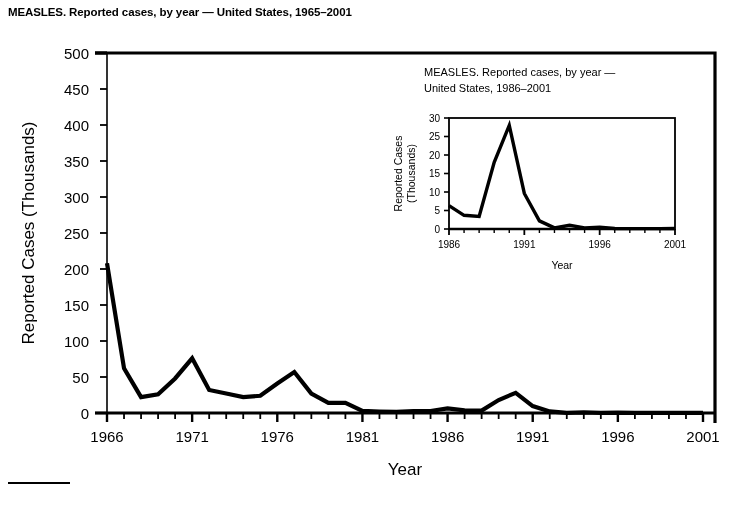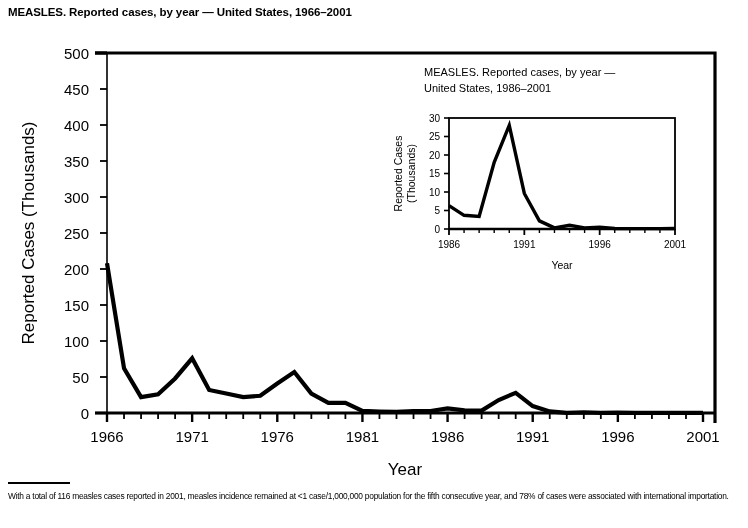--- a/index.html
+++ b/index.html
@@ -72,21 +72,21 @@
   .dataline {
     fill: none;
     stroke: #000;
     stroke-linejoin: miter;
     stroke-linecap: butt;
   }
 </style>
 </head>
 <body>
 
-<div id="page-title">MEASLES. Reported cases, by year — United States, 1966–2001</div>
+<div id="page-title">MEASLES. Reported cases, by year — United States, 1965–2001</div>
 
 <div id="chart-area">
   <svg id="chart-svg" width="748" height="450" viewBox="0 0 748 450">
       <g>
         <path d="M 95 25 L 715 25 L 715 395" class="axis-line" stroke="#000000" stroke-width="3.2"></path>
         <line x1="107" y1="25" x2="107" y2="385" class="axis-line" stroke="#000000" stroke-width="1.6"></line>
         <line x1="107" y1="385" x2="715" y2="385" class="axis-line" stroke="#000000" stroke-width="3.2"></line>
         <line x1="95" y1="385" x2="107" y2="385" class="tick" stroke="#000000" stroke-width="3.2"></line>
         <text x="89" y="390.5" text-anchor="end" class="ticklabel main-ticklabel">0</text>
         <line x1="100" y1="349" x2="107" y2="349" class="tick" stroke="#000000" stroke-width="1.8"></line>
@@ -199,14 +199,13 @@
         <text x="562" y="241" text-anchor="middle" class="ticklabel inset-axistitle">Year</text>
         <text x="0" y="0" text-anchor="middle" class="ticklabel inset-axistitle" transform="translate(402,145.5) rotate(-90)">Reported Cases</text>
         <text x="0" y="0" text-anchor="middle" class="ticklabel inset-axistitle" transform="translate(415,145.5) rotate(-90)">(Thousands)</text>
         <polyline points="449.00,177.69 464.07,187.31 479.13,188.42 494.20,134.40 509.27,97.40 524.33,165.48 539.40,192.86 554.47,199.89 569.53,197.30 584.60,199.89 599.67,199.15 614.73,200.48 629.80,200.63 644.87,200.63 659.93,200.67 675.00,200.56" class="dataline" stroke="#000000" stroke-width="3.4"></polyline>
       </g>
     </svg>
 </div>
 
 <div id="footnote-block">
   <div id="footnote-rule"></div>
-  <div id="footnote-text">With a total of 116 measles cases reported in 2001, measles incidence remained at &lt;1 case/1,000,000 population for the fifth consecutive year, and 78% of cases were associated with international importation.</div>
 </div>
 
 </body></html>

